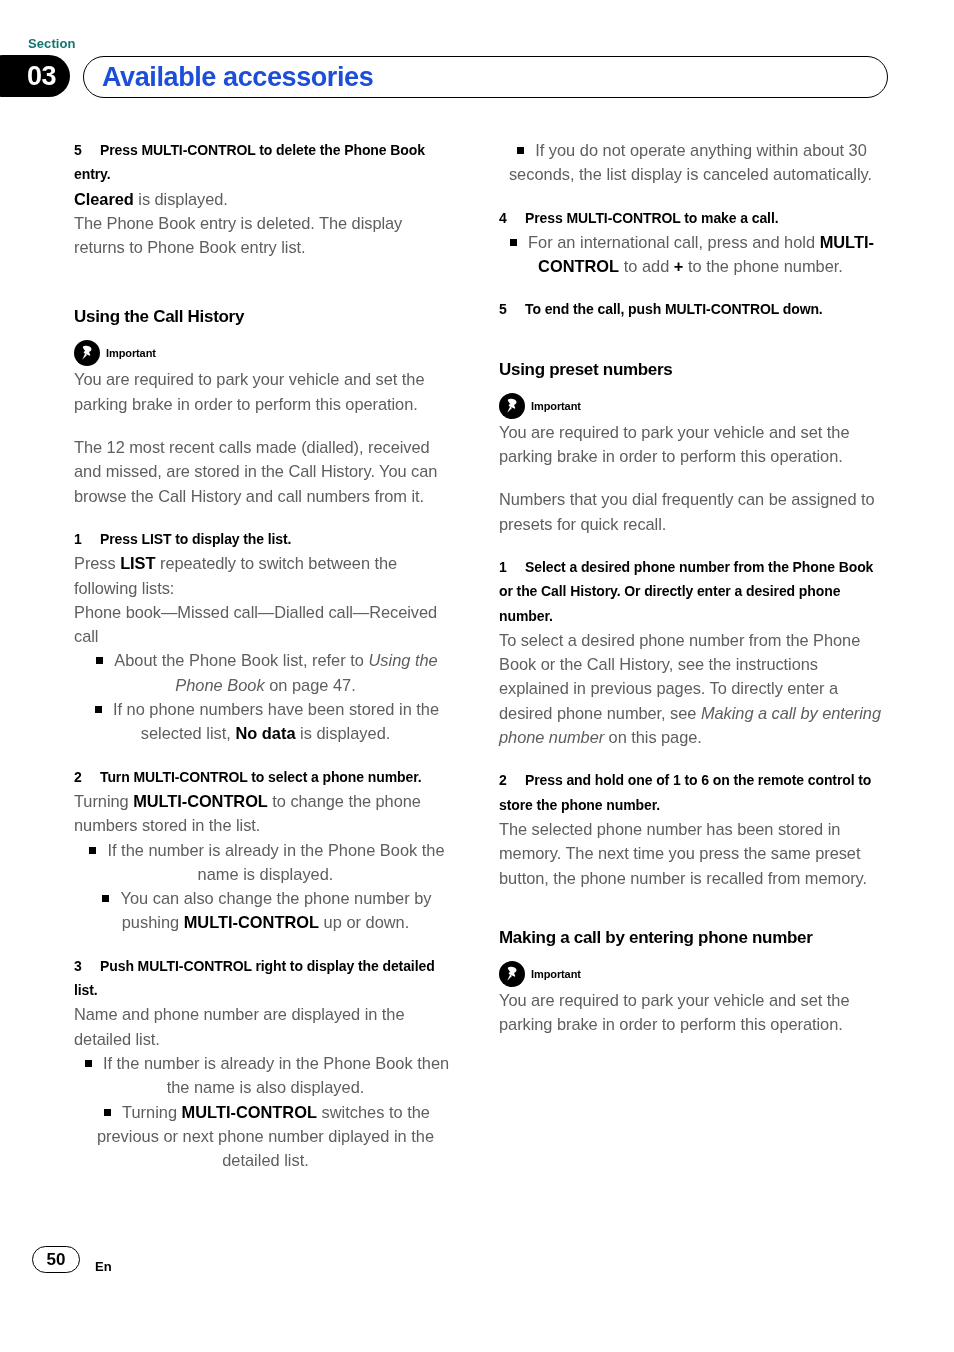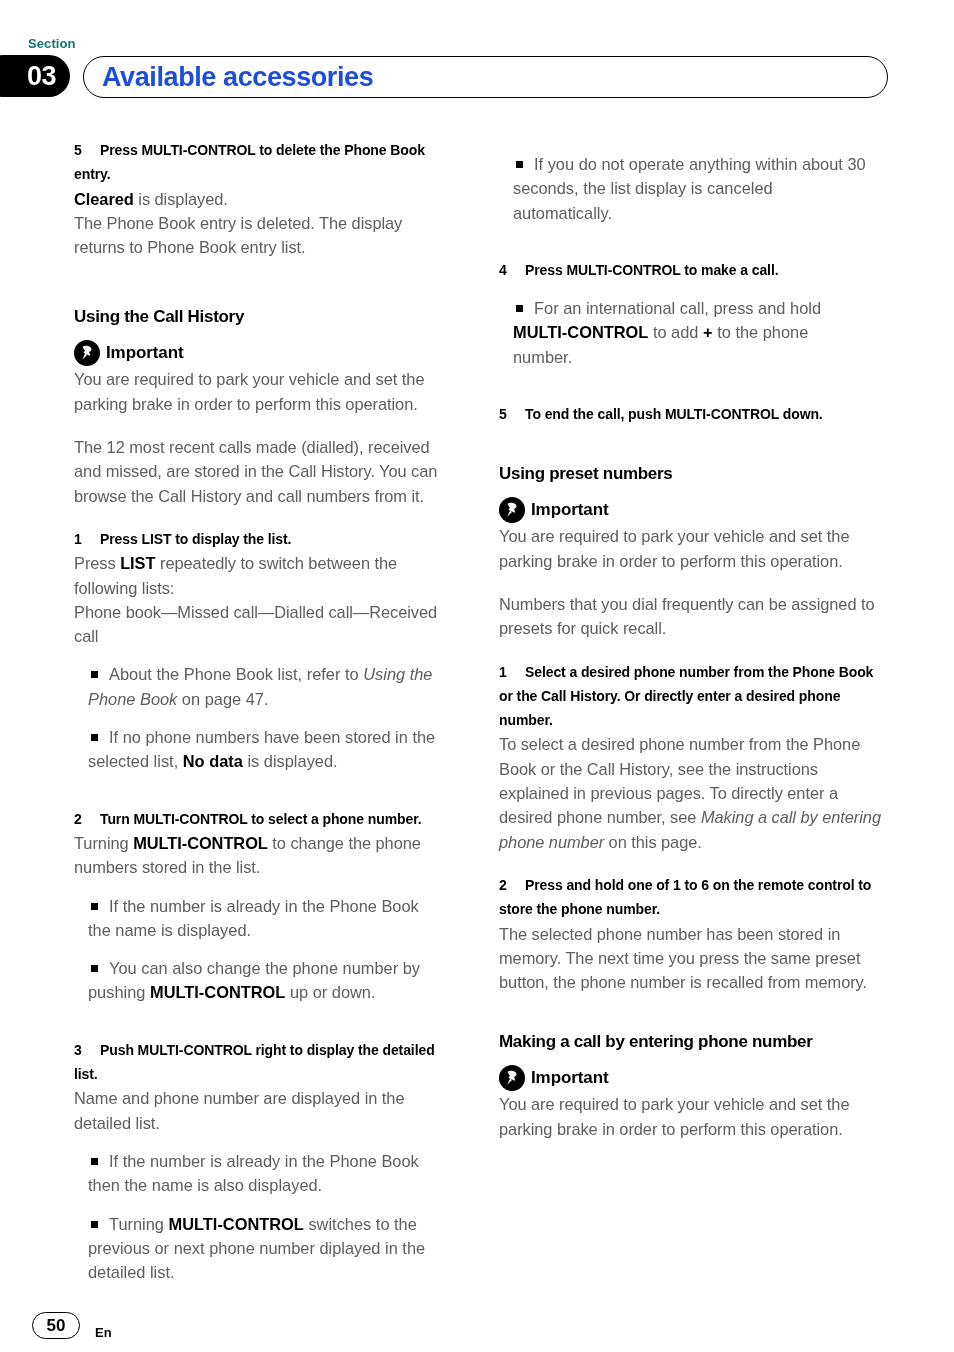--- a/index.html
+++ b/index.html
@@ -86,49 +86,50 @@
     letter-spacing:-0.3px;
   }
 
   .bullet {
     position:relative;
     padding-left:0;
     font-size:16.4px;
     line-height:24.3px;
     color:#5e5e5e;
     font-weight:300;
-    margin:14px;
+    margin:0;
+    text-align:center;
   }
   .bullet .sq {
     display:inline-block;
     width:7px; height:7px;
     background:#000;
     margin-right:11px;
     margin-left:3px;
     vertical-align:2px;
   }
   .bullet b { color:#000; font-weight:bold; }
   .bullet i { font-style:italic; }
 
   
   .important { display:flex; align-items:center; margin:0; height:28px; }
   .pin-icon { width:26px; height:26px; flex:0 0 26px; display:block; }
   .important-label {
-    font-size:17px; font-weight:bold; color:#000;
+    font-size:11px; font-weight:bold; color:#000;
     margin-left:6px; letter-spacing:-0.1px;
   }
 
   
   .gap-sm { height:9px; }
   .gap-md { height:19px; }
   .gap-xl { height:34px; }
   .gap-xxl { height:44px; }
 
   
-  .footer { position:absolute; left:0; top:1312px; width:926px; height:40px; }
+  .footer { position:absolute; left:0; top:1246px; width:926px; height:40px; }
   .page-pill {
     position:absolute; left:32px; top:0;
     width:48px; height:27px;
     border:1.5px solid #000;
     border-radius:14px;
     box-sizing:border-box;
     display:flex; align-items:center; justify-content:center;
     font-size:17px; font-weight:bold; color:#000;
     background:#fff;
   }

